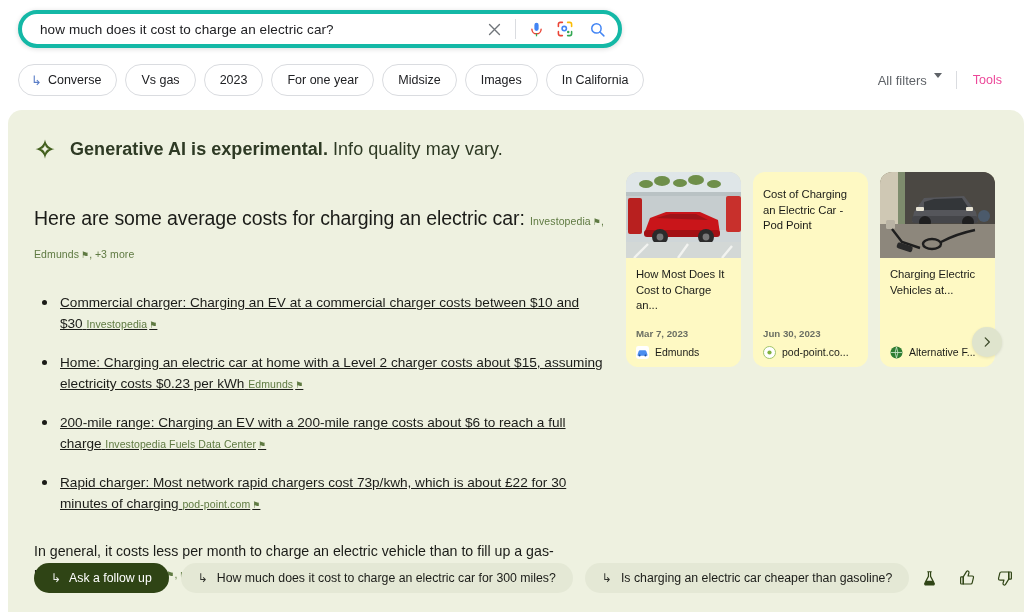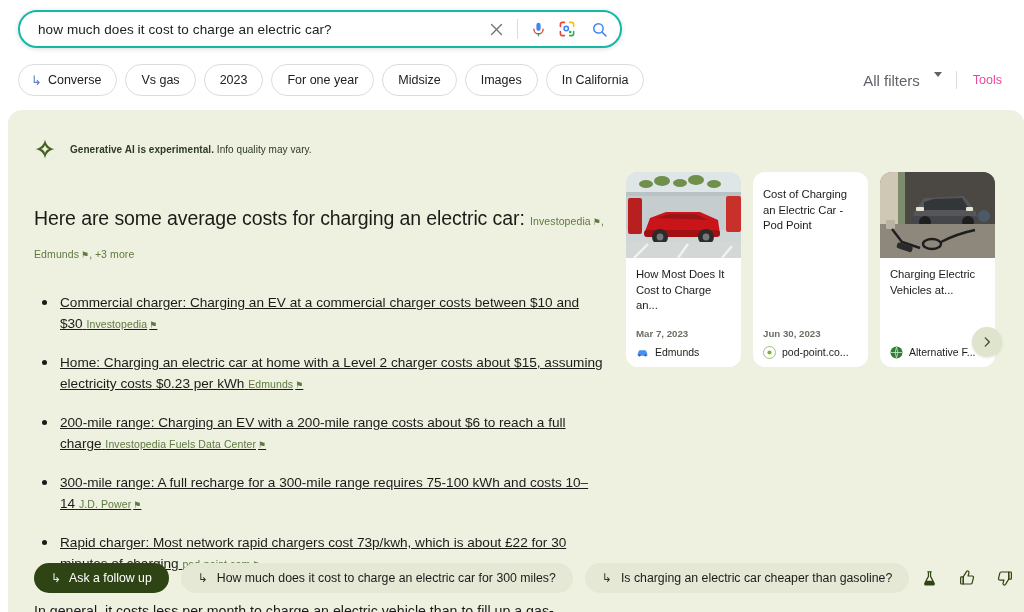--- a/index.html
+++ b/index.html
@@ -8,21 +8,21 @@
     font-family: "Liberation Sans", sans-serif;
     background: #ffffff;
     overflow: hidden;
   }
   #root { position: relative; width: 1024px; height: 612px; }
 
   
   .searchbar {
     position: absolute; left: 18px; top: 10px;
     width: 604px; height: 38px;
-    background: #fff; border: 2px solid #14b8a6;
+    background: #fff; border: 4px solid #14b8a6;
     border-radius: 24px;
     box-shadow: 0 1px 5px rgba(32,33,36,.16);
     display: flex; align-items: center;
   }
   .search-text {
     flex: 1; padding-left: 18px;
     font-size: 13.5px; color: #202124; letter-spacing: .1px;
     white-space: nowrap; overflow: hidden;
   }
   .sb-icon { display: flex; align-items: center; justify-content: center; cursor: pointer; }
@@ -45,22 +45,22 @@
     display: flex; align-items: center; gap: 6px;
     white-space: nowrap; cursor: pointer;
   }
   .chip.converse { padding-left: 12px; }
   .chip-arrow { color: #5b7ec7; font-size: 13px; line-height: 1; }
   .chiprow-right {
     margin-left: auto; display: flex; align-items: center; gap: 0;
     padding-right: 4px;
   }
   .allfilters {
-    font-size: 15px; color: #5f6368; display: flex;
-    align-items: flex-start; gap: 14px; cursor: pointer; padding-right: 14px;
+    font-size: 13px; color: #5f6368; display: flex;
+    align-items: flex-start; gap: 7px; cursor: pointer; padding-right: 14px;
   }
   .caret {
     width: 0; height: 0;
     border-left: 4px solid transparent; border-right: 4px solid transparent;
     border-top: 5px solid #5f6368;
   }
   .vrule { width: 1px; height: 18px; background: #dadce0; }
   .tools { font-size: 12.5px; color: #ec4899; cursor: pointer; padding-left: 16px; }
 
   
@@ -71,21 +71,21 @@
     border-radius: 14px 14px 0 0;
     overflow: hidden;
   }
 
   
   .disclaimer {
     position: absolute; left: 26px; top: 28px;
     display: flex; align-items: center; gap: 14px;
   }
   .spark { width: 22px; height: 22px; }
-  .disc-text { font-size: 10px; color: #2e3a24; letter-spacing: .05px; }
+  .disc-text { font-size: 18px; color: #2e3a24; letter-spacing: .05px; }
   .disc-text b { font-weight: 700; }
   .disc-text span { font-weight: 400; }
 
   
   .answer { position: absolute; left: 26px; top: 66px; width: 570px; }
   .ans-head {
     font-size: 19.5px; line-height: 29px; color: #1b1c18;
     font-weight: 400; letter-spacing: -.1px; margin-top: 28px;
   }
   .src {
@@ -110,21 +110,21 @@
   }
 
   
   .cards {
     position: absolute; left: 618px; top: 62px;
     width: 382px; height: 195px;
     display: flex; gap: 12px; overflow: hidden;
   }
   .card {
     width: 115px; min-width: 115px; height: 195px;
-    background: #ffffff; border-radius: 12px;
+    background: #fef9c3; border-radius: 12px;
     overflow: hidden; position: relative; cursor: pointer;
     display: flex; flex-direction: column;
   }
   .card-img { width: 115px; height: 86px; position: relative; overflow: hidden; }
   .card-body { padding: 9px 10px 0 10px; flex: 1; display: flex; flex-direction: column; }
   .card-title {
     font-size: 11.3px; line-height: 15.5px; color: #1b1c18;
     font-weight: 400; letter-spacing: -.05px;
   }
   .card-foot { margin-top: auto; padding: 0 10px 9px 10px; }
@@ -263,24 +263,20 @@
           <span>Commercial charger: Charging an EV at a commercial charger costs between $10 and $30</span>
           <span class="src"><span>Investopedia</span><span class="ext">⚑</span></span>
         </li>
         <li>
           <span>Home: Charging an electric car at home with a Level 2 charger costs about $15, assuming electricity costs $0.23 per kWh</span>
           <span class="src"><span>Edmunds</span><span class="ext">⚑</span></span>
         </li>
         <li>
           <span>200-mile range: Charging an EV with a 200-mile range costs about $6 to reach a full charge</span>
           <span class="src"><span>Investopedia Fuels Data Center</span><span class="ext">⚑</span></span>
-        </li>
-        <li>
-          <span>300-mile range: A full recharge for a 300-mile range requires 75-100 kWh and costs 10– 14</span>
-          <span class="src"><span>J.D. Power</span><span class="ext">⚑</span></span>
         </li>
         <li>
           <span>Rapid charger: Most network rapid chargers cost 73p/kwh, which is about £22 for 30 minutes of charging</span>
           <span class="src"><span>pod-point.com</span><span class="ext">⚑</span></span>
         </li>
       </ul>
 
       <div class="conclusion">
         <span>In general, it costs less per month to charge an electric vehicle than to fill up a gas-powered car.</span>
         <span class="src"><span>Edmunds</span><span class="ext">⚑</span></span><span class="src-plain">, </span><span class="src"><span>usatoday.com</span><span class="ext">⚑</span></span>

